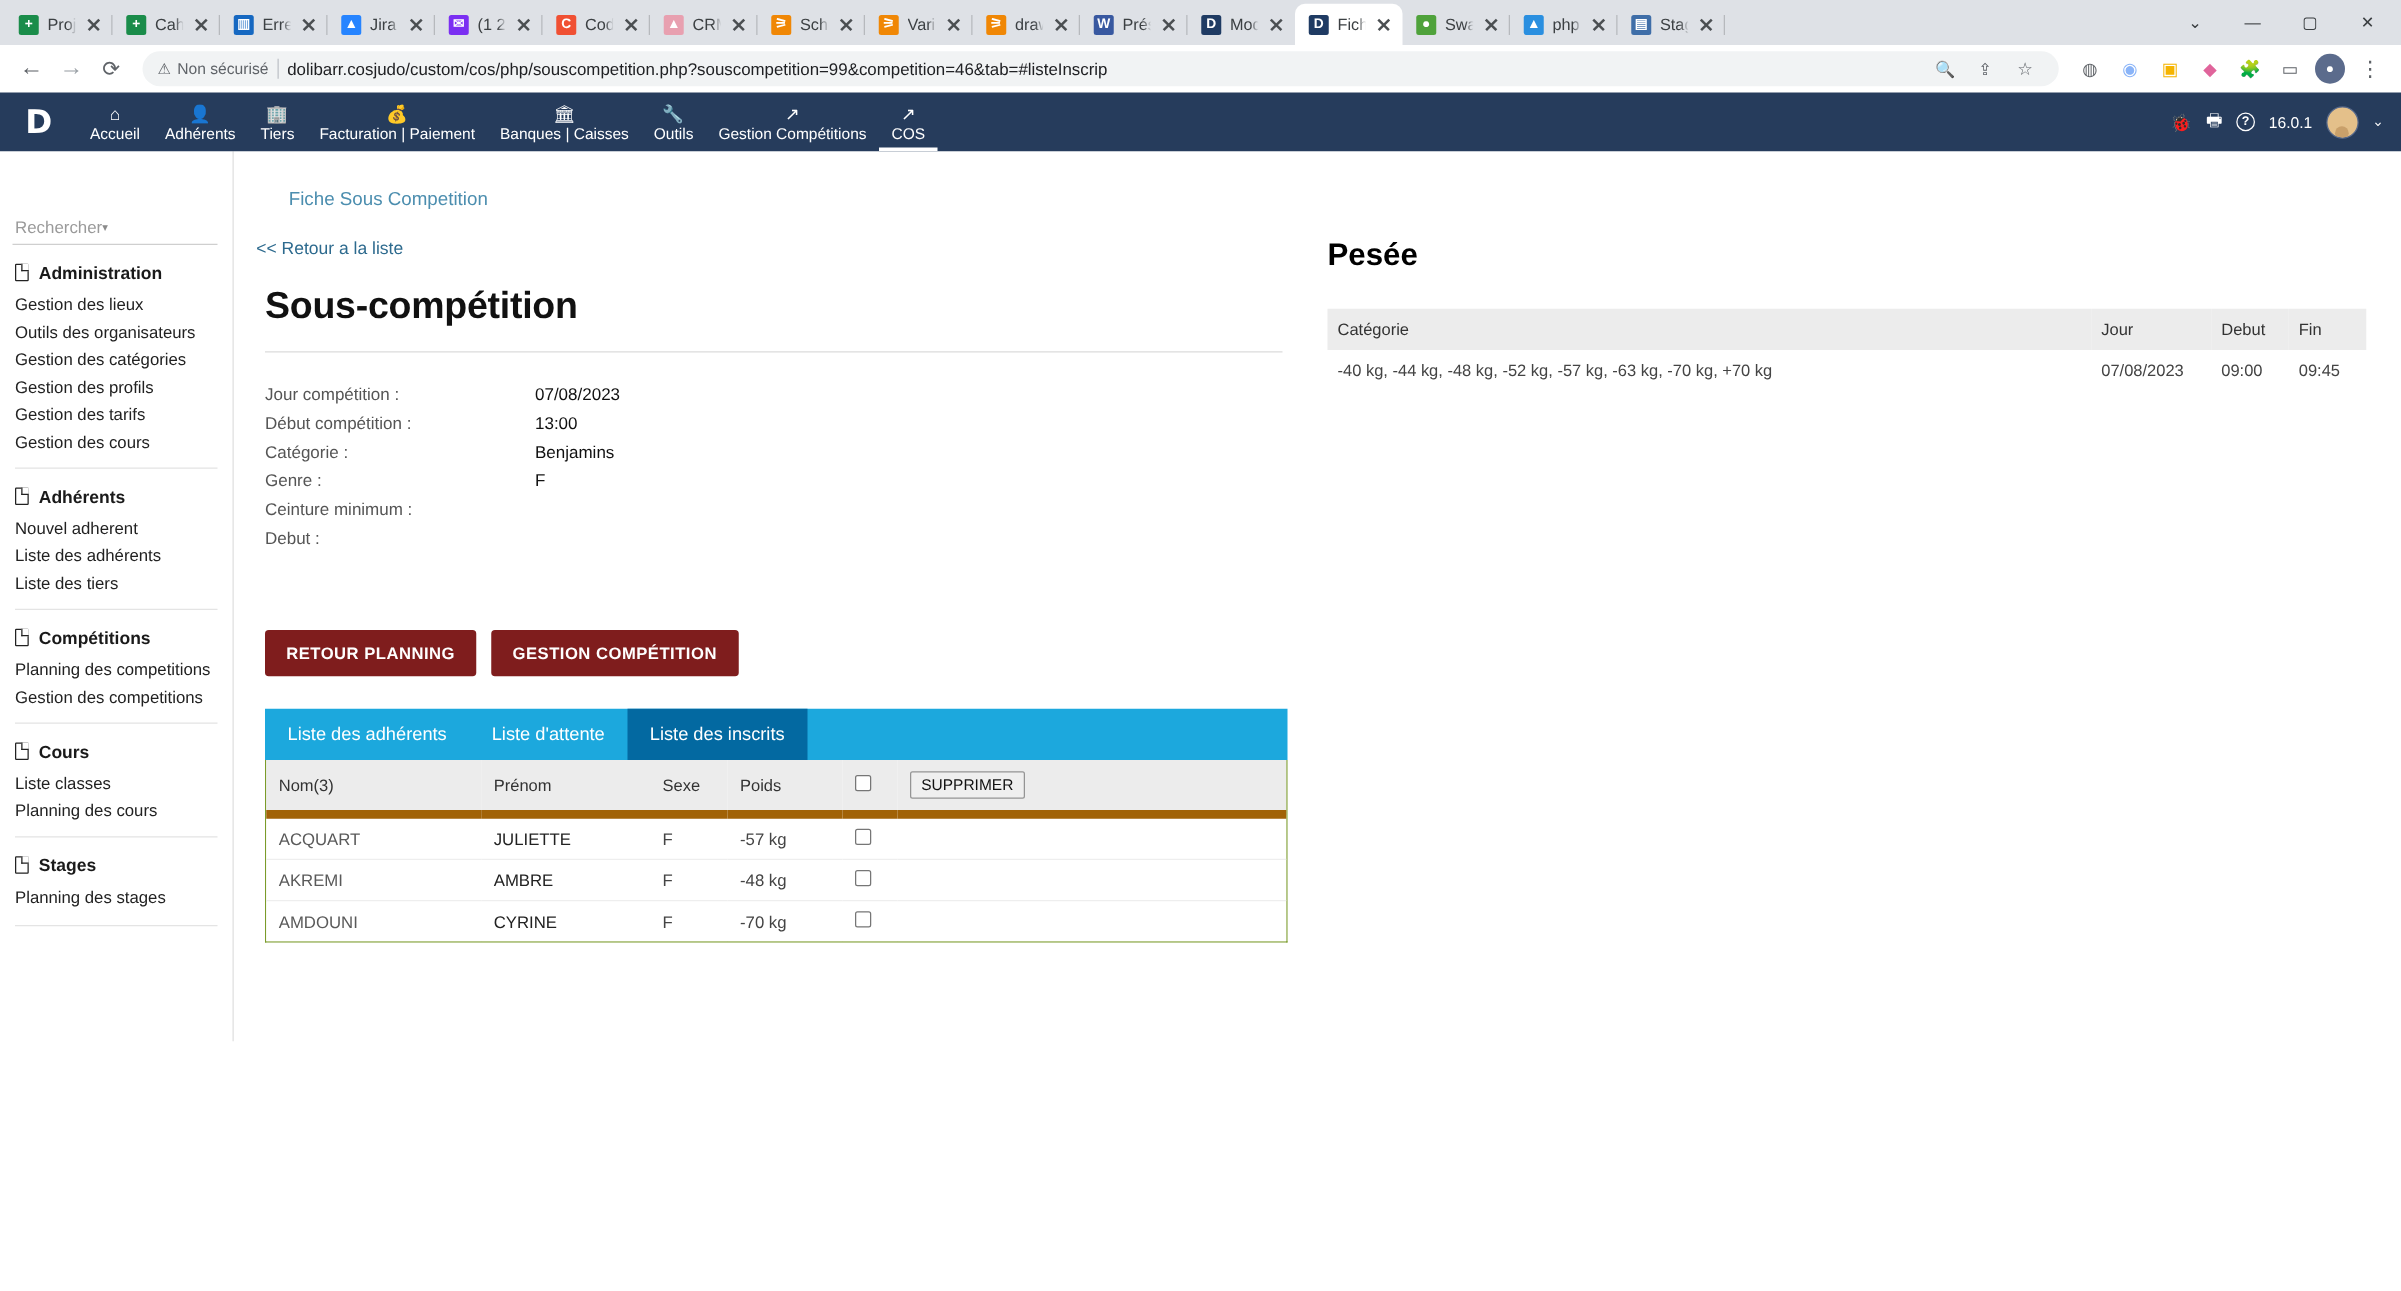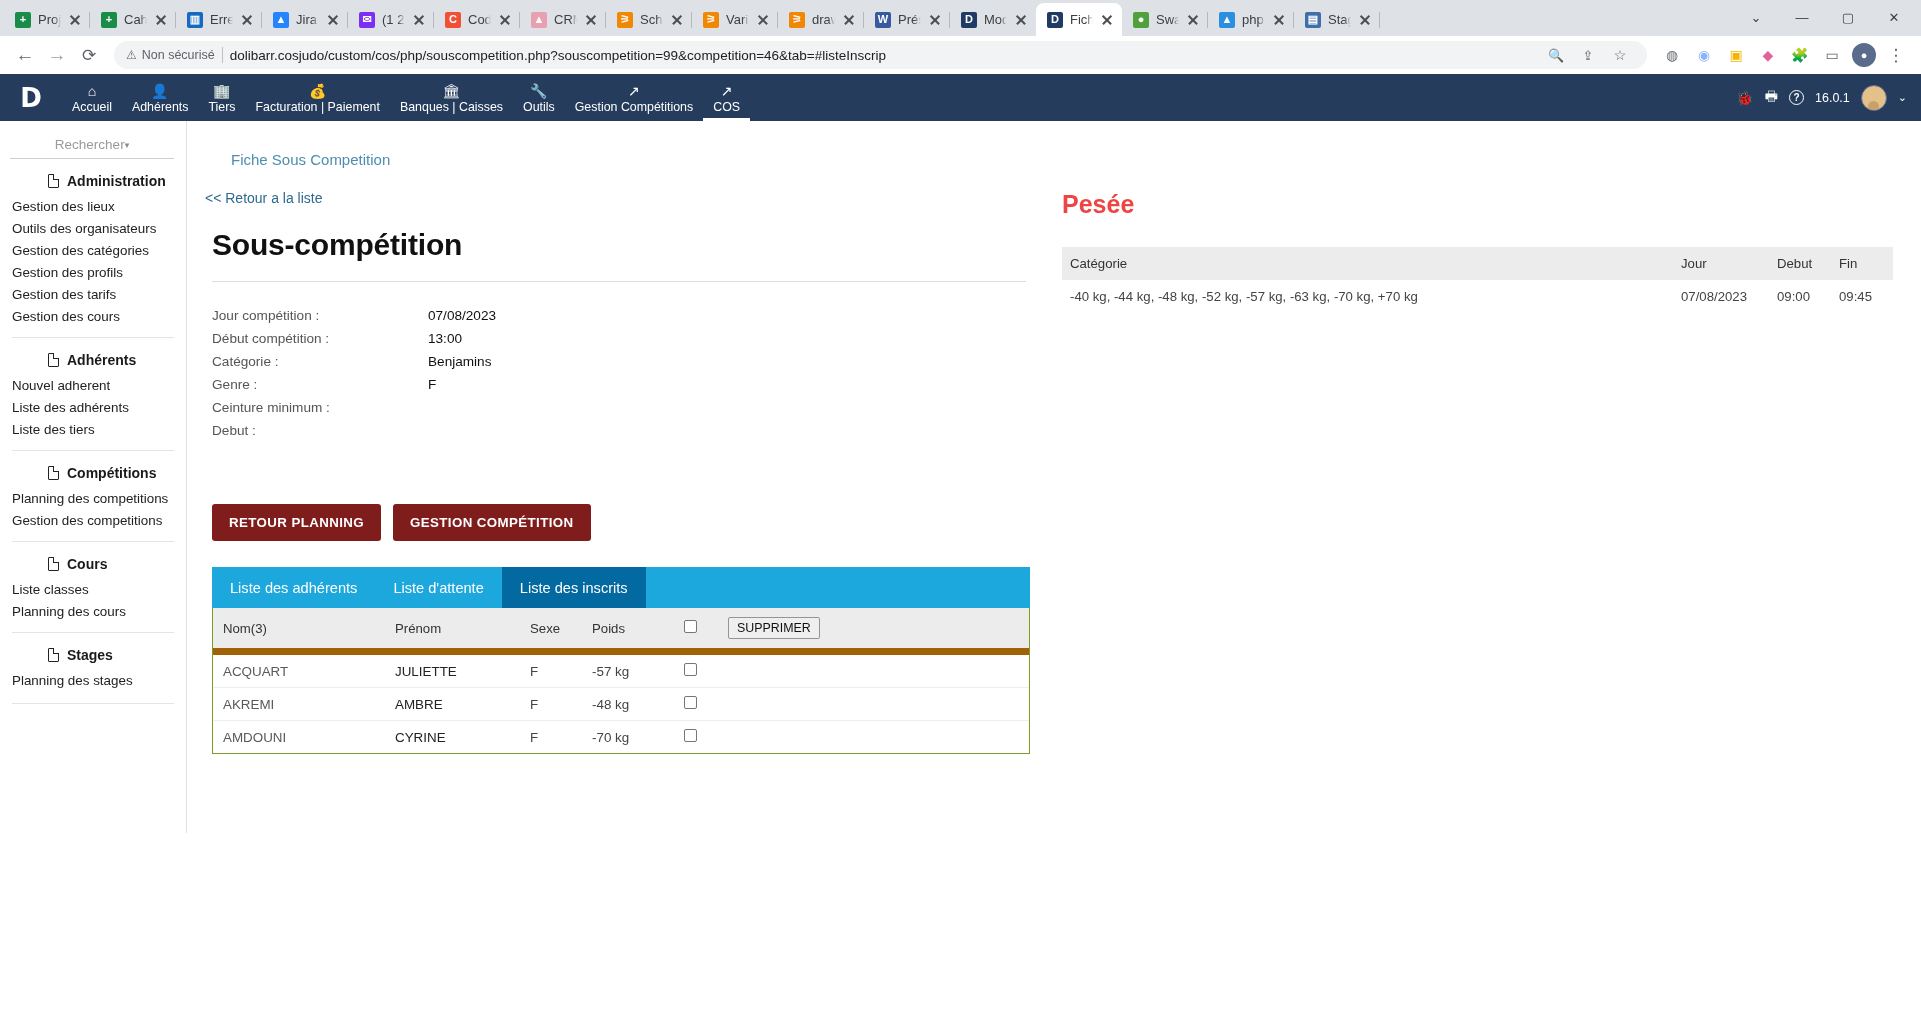--- a/index.html
+++ b/index.html
@@ -166,30 +166,30 @@
     border-right: 1px solid #e0e0e0;
     padding: 12px 0 0 0;
     height: 712px;
   }
   .search-wrap { padding: 0 12px 0 10px; }
   .search-box {
     width: 100%; height: 26px;
     border: none; border-bottom: 1px solid #cfcfcf;
     display: flex; align-items: center;
     font-size: 13.5px; color: #9a9a9a;
-    justify-content: center;
+    justify-content: flex-start;
     padding: 0 2px 2px 2px;
+    margin-top: 37px;
   }
   .search-box .caret { color: #8b8b8b; font-size: 9px; }
   .menu-group { padding: 0 0 0 0; }
   .menu-title {
     display: flex; align-items: center; gap: 8px;
     font-size: 14px; font-weight: bold; color: #1a1a1a;
     padding: 14px 10px 6px 12px;
-    margin-left: 36px;
   }
   .doc-ico {
     width: 11px; height: 14px; border: 1.4px solid #222; border-radius: 1px;
     position: relative; flex: 0 0 11px; background: #fff;
   }
   .doc-ico::after {
     content: ""; position: absolute; right: -1px; top: -1px;
     width: 5px; height: 5px; background: #fff;
     border-left: 1.4px solid #222; border-bottom: 1.4px solid #222;
     transform: none;
@@ -296,21 +296,21 @@
     font-size: 12.4px; padding: 3px 8px; border-radius: 2px;
     color: #111; cursor: pointer;
     font-family: "Liberation Sans", sans-serif;
   }
   .col-nom { width: 172px; }
   .col-prenom { width: 135px; }
   .col-sexe { width: 62px; }
   .col-poids { width: 92px; }
   .col-cb { width: 44px; }
 
-  h2.side-h { font-size: 25px; font-weight: bold; color: #ef4444; margin: 22px 0 0 0; }
+  h2.side-h { font-size: 25px; font-weight: bold; color: #000000; margin: 22px 0 0 0; }
   table.pesee { width: 100%; border-collapse: collapse; margin-top: 28px; }
   table.pesee th {
     background: #ececec; text-align: left; font-weight: normal;
     font-size: 13.2px; color: #333; padding: 9px 8px;
   }
   table.pesee td { font-size: 13.2px; color: #444; padding: 9px 8px; }
   .p-jour { width: 96px; } .p-deb { width: 62px; } .p-fin { width: 62px; }
 </style>
 </head>
 <body>

